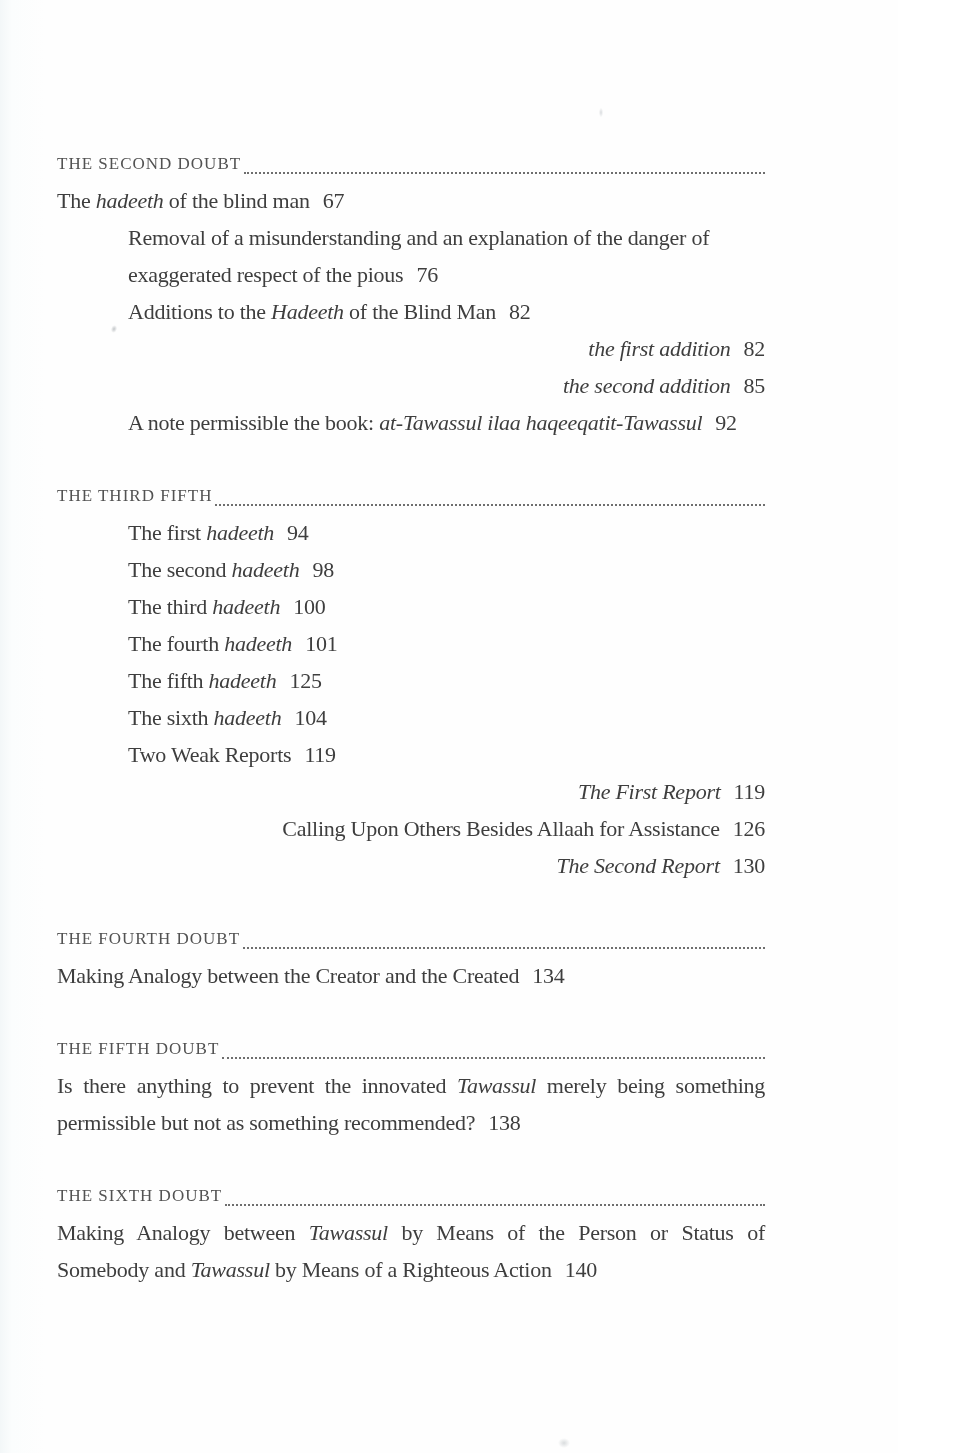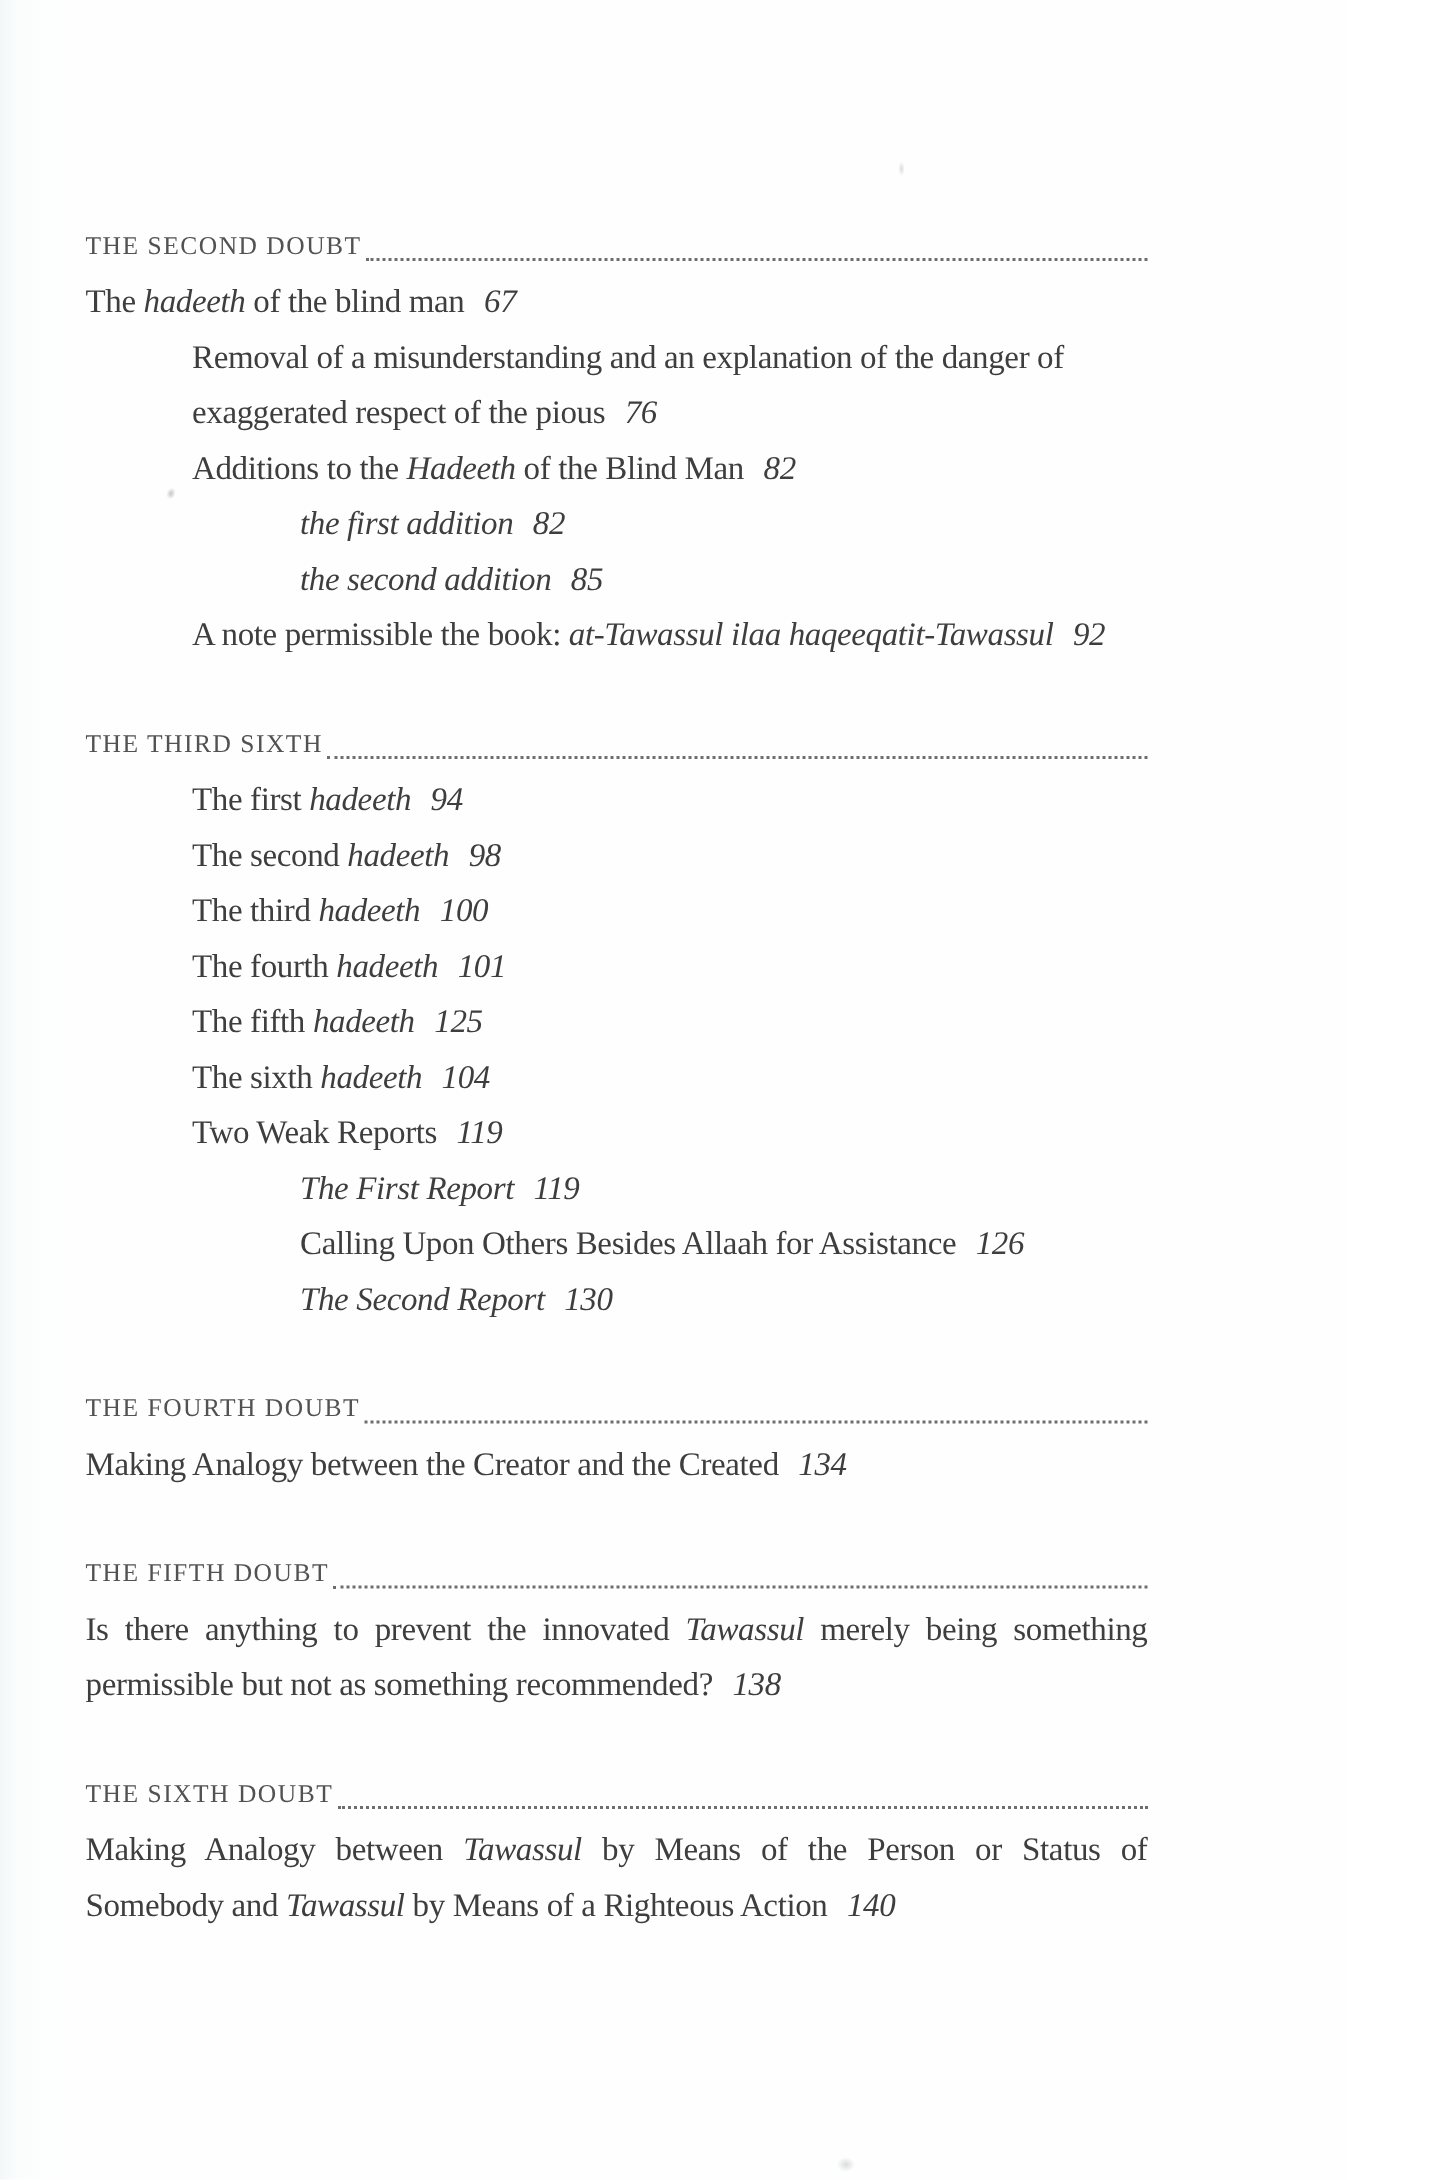--- a/index.html
+++ b/index.html
@@ -46,24 +46,24 @@
     color: #3e3e3e;
     white-space: nowrap;
   }
   .line.justify {
     white-space: normal;
     text-align: justify;
     text-align-last: justify;
   }
   .indent-0 { padding-left: 0; }
   .indent-1 { padding-left: 71px; }
-  .indent-2 { padding-left: 143px; }
+  .indent-2 { padding-left: 143px; text-align: right; }
   .it { font-style: italic; }
   .rm { font-style: normal; }
-  .pg { margin-left: 13px; color: #3e3e3e; font-style: italic; }
+  .pg { margin-left: 13px; color: #3e3e3e; }
 
   
   .artifact { position: absolute; pointer-events: none; }
   .artifact-1 { left: 599px; top: 108px; width: 4px; height: 9px;
     background: radial-gradient(ellipse at center, #b9bfc3 0%, rgba(185,191,195,0) 75%); opacity: .55; }
   .artifact-2 { left: 111px; top: 325px; width: 6px; height: 8px;
     background: radial-gradient(ellipse at center, #9aa0a4 0%, rgba(154,160,164,0) 70%); opacity: .6;
     transform: rotate(20deg); }
   .artifact-3 { left: 558px; top: 1438px; width: 12px; height: 10px;
     background: radial-gradient(ellipse at center, #b4babd 0%, rgba(180,186,189,0) 70%); opacity: .5; }
@@ -84,21 +84,21 @@
         <div class="line indent-0"><span class="rm">The </span><span class="it">hadeeth</span><span class="rm"> of the blind man</span><span class="pg">67</span></div>
         <div class="line indent-1"><span class="rm">Removal of a misunderstanding and an explanation of the danger of</span></div>
         <div class="line indent-1"><span class="rm">exaggerated respect of the pious</span><span class="pg">76</span></div>
         <div class="line indent-1"><span class="rm">Additions to the </span><span class="it">Hadeeth</span><span class="rm"> of the Blind Man</span><span class="pg">82</span></div>
         <div class="line indent-2"><span class="it">the first addition</span><span class="pg">82</span></div>
         <div class="line indent-2"><span class="it">the second addition</span><span class="pg">85</span></div>
         <div class="line indent-1"><span class="rm">A note permissible the book: </span><span class="it">at-Tawassul ilaa haqeeqatit-Tawassul</span><span class="pg">92</span></div>
       </section>
       <section class="toc-section">
         <div class="heading-row">
-          <span class="heading-text">THE THIRD SIXTH</span>
+          <span class="heading-text">THE THIRD FIFTH</span>
           <span class="leader"></span>
         </div>
         <div class="line indent-1"><span class="rm">The first </span><span class="it">hadeeth</span><span class="pg">94</span></div>
         <div class="line indent-1"><span class="rm">The second </span><span class="it">hadeeth</span><span class="pg">98</span></div>
         <div class="line indent-1"><span class="rm">The third </span><span class="it">hadeeth</span><span class="pg">100</span></div>
         <div class="line indent-1"><span class="rm">The fourth </span><span class="it">hadeeth</span><span class="pg">101</span></div>
         <div class="line indent-1"><span class="rm">The fifth </span><span class="it">hadeeth</span><span class="pg">125</span></div>
         <div class="line indent-1"><span class="rm">The sixth </span><span class="it">hadeeth</span><span class="pg">104</span></div>
         <div class="line indent-1"><span class="rm">Two Weak Reports</span><span class="pg">119</span></div>
         <div class="line indent-2"><span class="it">The First Report</span><span class="pg">119</span></div>

